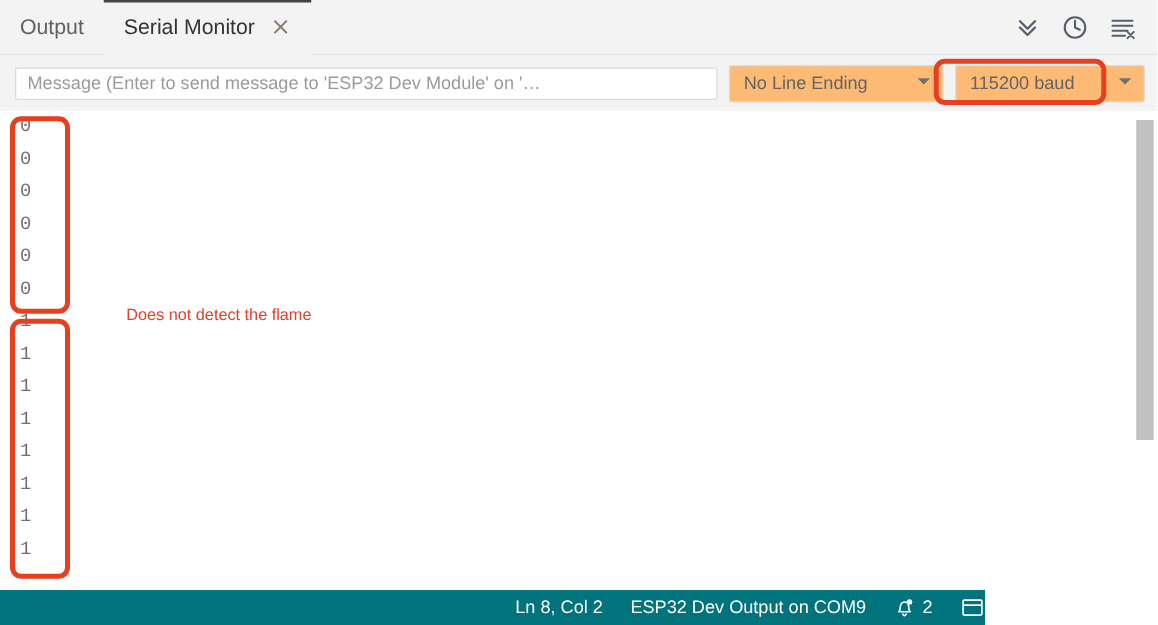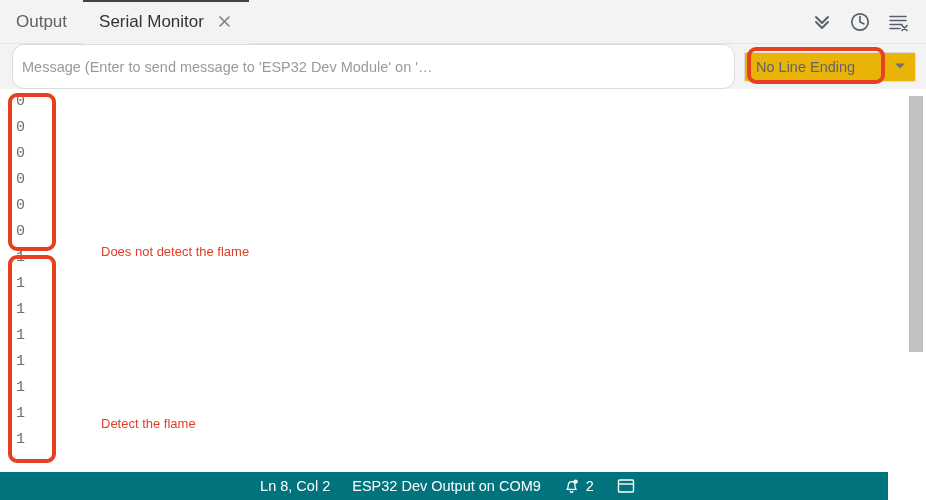--- a/index.html
+++ b/index.html
@@ -81,39 +81,39 @@
     left: 0; top: 44px;
     width: 926px; height: 45px;
     background: #f3f3f3;
     display: flex;
     align-items: center;
     box-sizing: border-box;
     padding: 0 10px 0 12px;
   }
   .msg-input {
     flex: 1;
-    height: 45px;
+    height: 26px;
     background: #ffffff;
     border: 1px solid #dcdcdc;
-    border-radius: 12px;
+    border-radius: 2px;
     font-size: 14.5px;
     color: #0f766e;
     font-family: "Liberation Sans", sans-serif;
     padding: 0 9px;
     box-sizing: border-box;
     outline: none;
     overflow: hidden;
     white-space: nowrap;
   }
   .msg-input::placeholder { color: #9a9a9a; opacity: 1; }
   .select-box {
     margin-left: 9px;
     height: 30px;
     min-width: 172px;
-    background: #eab308;
+    background: #fdba74;
     border: 1px solid #dcdcdc;
     border-radius: 2px;
     display: flex;
     align-items: center;
     justify-content: space-between;
     padding: 0 9px 0 11px;
     box-sizing: border-box;
     font-size: 14.5px;
     color: #646464;
     cursor: pointer;
@@ -194,29 +194,29 @@
     box-sizing: border-box;
     pointer-events: none;
   }
   .hl-zeros { left: 8px; top: 93px; width: 48px; height: 158px; }
   .hl-ones  { left: 8px; top: 255px; width: 48px; height: 208px; }
 
   
   .statusbar {
     position: absolute;
     left: 0; bottom: 0;
-    width: 888px; height: 28px;
+    width: 788px; height: 28px;
     background: #00737d;
     display: flex;
     align-items: center;
-    justify-content: center;
+    justify-content: flex-end;
     color: #ffffff;
     font-size: 14.5px;
     box-sizing: border-box;
-    padding-right: 14px;
+    padding-right: 0;
   }
   .sb-item {
     display: flex;
     align-items: center;
     margin-left: 22px;
     white-space: nowrap;
     cursor: pointer;
   }
   .sb-bell { display: flex; align-items: center; gap: 5px; }
   .sb-icon { display: inline-flex; align-items: center; }
@@ -262,20 +262,28 @@
 <div class="toolbar">
   <input class="msg-input" type="text" placeholder="Message (Enter to send message to 'ESP32 Dev Module' on '…" style="">
   <div class="select-box">
     <span>No Line Ending</span>
     <span class="caret">
       <svg width="12" height="8" viewBox="0 0 12 8" aria-hidden="true">
         <path d="M1 1.5 L6 6.5 L11 1.5 Z" fill="currentColor"></path>
       </svg>
     </span>
   </div>
+  <div class="select-box baud">
+    <span>115200 baud</span>
+    <span class="caret">
+      <svg width="12" height="8" viewBox="0 0 12 8" aria-hidden="true">
+        <path d="M1 1.5 L6 6.5 L11 1.5 Z" fill="currentColor"></path>
+      </svg>
+    </span>
+  </div>
 </div>
 <div class="hl-baud"></div>
 
 <div class="console">
   <div class="console-lines" id="console-lines">
       <div class="cline">0</div>
       <div class="cline">0</div>
       <div class="cline">0</div>
       <div class="cline">0</div>
       <div class="cline">0</div>
@@ -284,21 +292,20 @@
       <div class="cline">1</div>
       <div class="cline">1</div>
       <div class="cline">1</div>
       <div class="cline">1</div>
       <div class="cline">1</div>
       <div class="cline">1</div>
       <div class="cline">1</div>
     </div>
 
   <div class="annot annot-1">Does not detect the flame</div>
-  <div class="annot annot-2">Detect the flame</div>
 
   <div class="scroll-track">
     <div class="scroll-thumb"></div>
   </div>
 </div>
 
 <div class="hl-box hl-zeros"></div>
 <div class="hl-box hl-ones"></div>
 
 <div class="statusbar">

